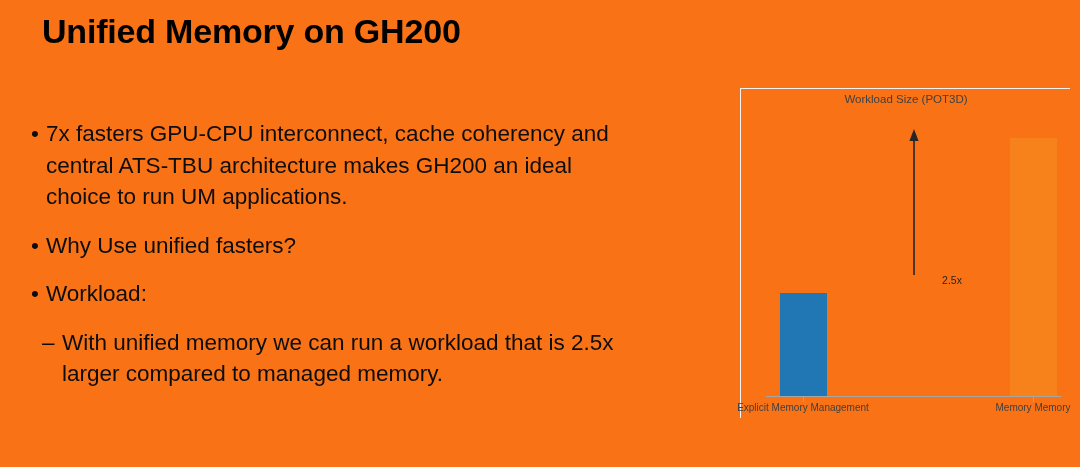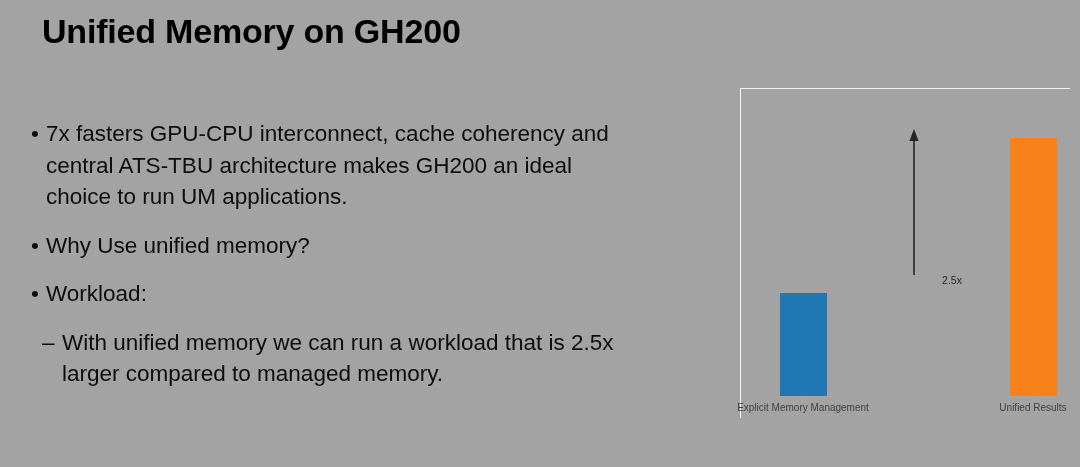--- a/index.html
+++ b/index.html
@@ -8,21 +8,21 @@
     background: #ffffff;
   }
   body {
     font-family: "Liberation Sans", sans-serif;
     color: #000000;
   }
   #slide {
     position: relative;
     width: 1080px;
     height: 467px;
-    background: #a3a3a3;
+    background: #f97316;
     overflow: hidden;
   }
 
   
   #slide-title {
     position: absolute;
     left: 42px;
     top: 10px;
     font-family: "Liberation Sans", sans-serif;
     font-weight: bold;
@@ -177,49 +177,50 @@
 
   <div id="body-text">
 
     <div class="bullet">
       <span class="marker">•</span>
       <span class="btext">7x fasters GPU-CPU interconnect, cache coherency and central ATS-TBU architecture makes GH200 an ideal choice to run UM applications.</span>
     </div>
 
     <div class="bullet">
       <span class="marker">•</span>
-      <span class="btext">Why Use unified memory?</span>
+      <span class="btext">Why Use unified fasters?</span>
     </div>
 
     <div class="bullet">
       <span class="marker">•</span>
       <span class="btext">Workload:</span>
     </div>
 
     <div class="bullet sub">
       <span class="marker">–</span>
       <span class="btext">With unified memory we can run a workload that is 2.5x larger compared to managed memory.</span>
     </div>
 
   </div>
 
   <div id="chart">
 
+    <div id="chart-title">Workload Size (POT3D)</div>
 
     <div id="plot-area">
 
       <div id="axis-line"></div>
       <div class="axis-tick" id="tick-0"></div>
       <div class="axis-tick" id="tick-1"></div>
 
       <div class="bar" id="bar-0" style="height: 103.273px; background: rgb(32, 119, 180);"></div>
       <div class="bar" id="bar-1" style="height: 258.182px; background: rgb(247, 130, 27);"></div>
 
       <div class="cat-label" id="cat-label-0">Explicit Memory Management</div>
-      <div class="cat-label" id="cat-label-1">Unified Results</div>
+      <div class="cat-label" id="cat-label-1">Memory Memory</div>
 
       <svg id="annotation-arrow" viewBox="0 0 26 148">
         <line x1="13" y1="148" x2="13" y2="12" stroke="#262626" stroke-width="1.6"></line>
         <polygon points="13,2 8.4,14 17.6,14" fill="#262626"></polygon>
       </svg>
 
       <div id="annotation-label">2.5x</div>
 
     </div>
   </div>

